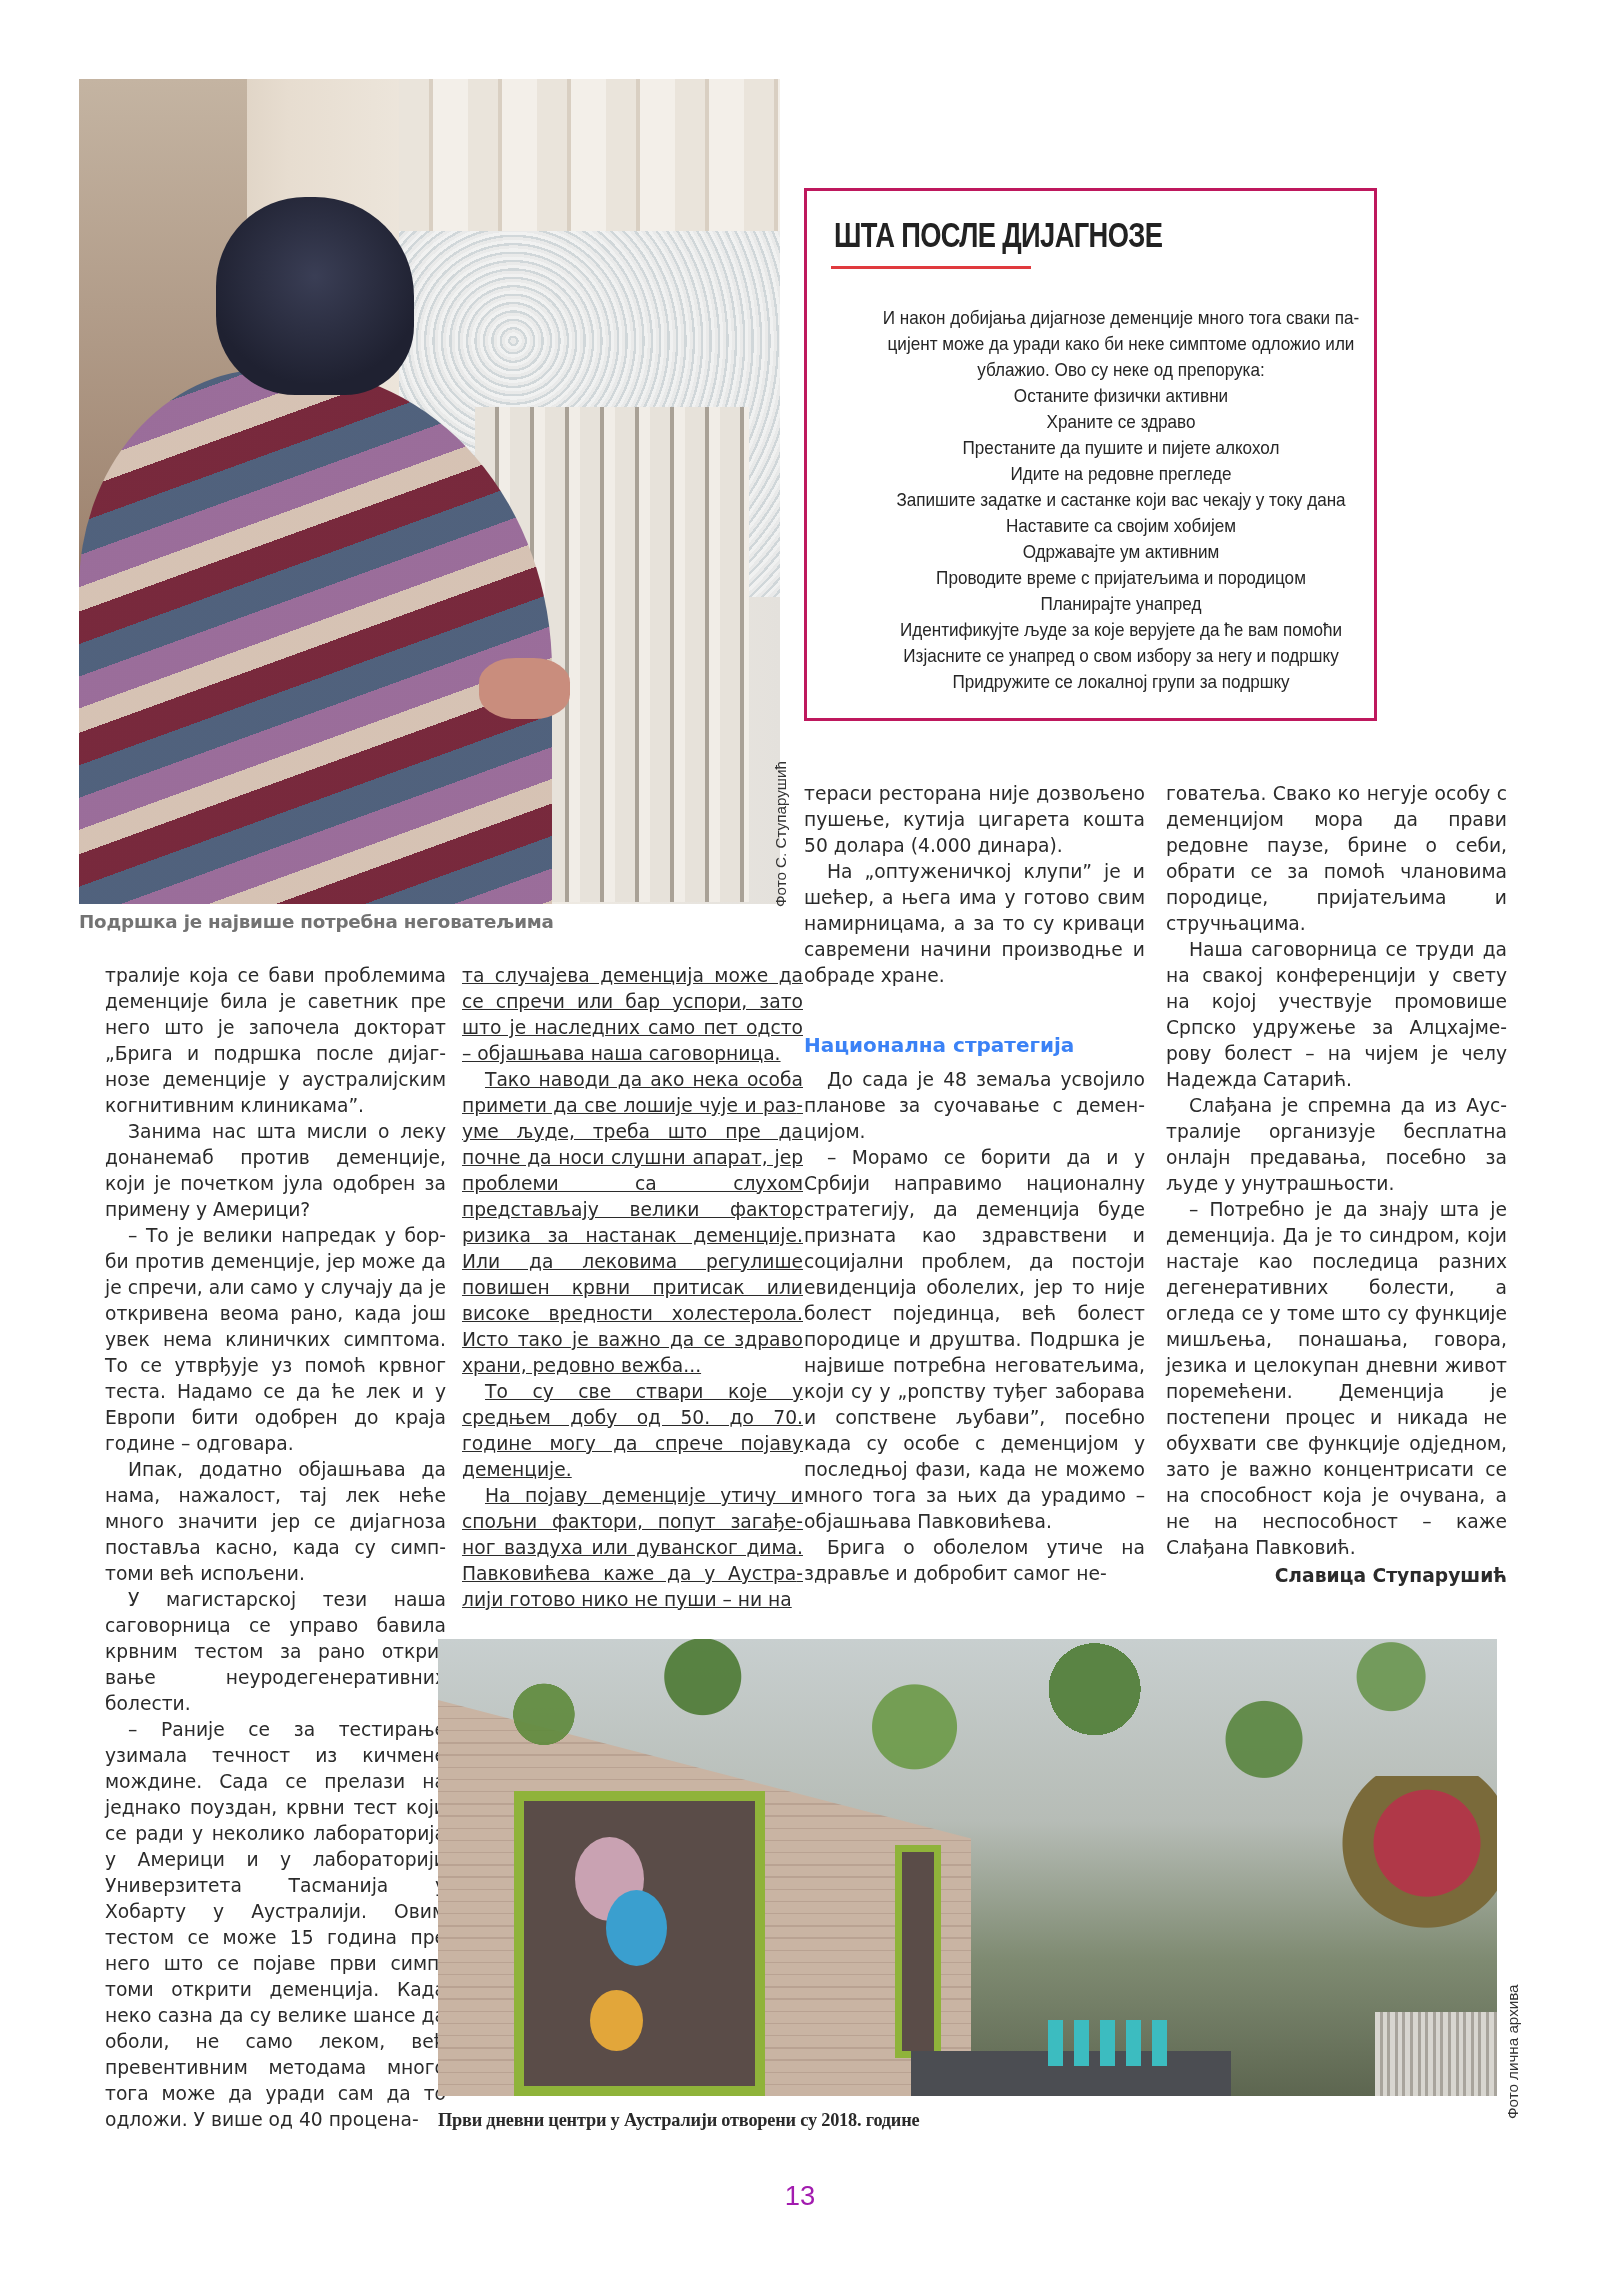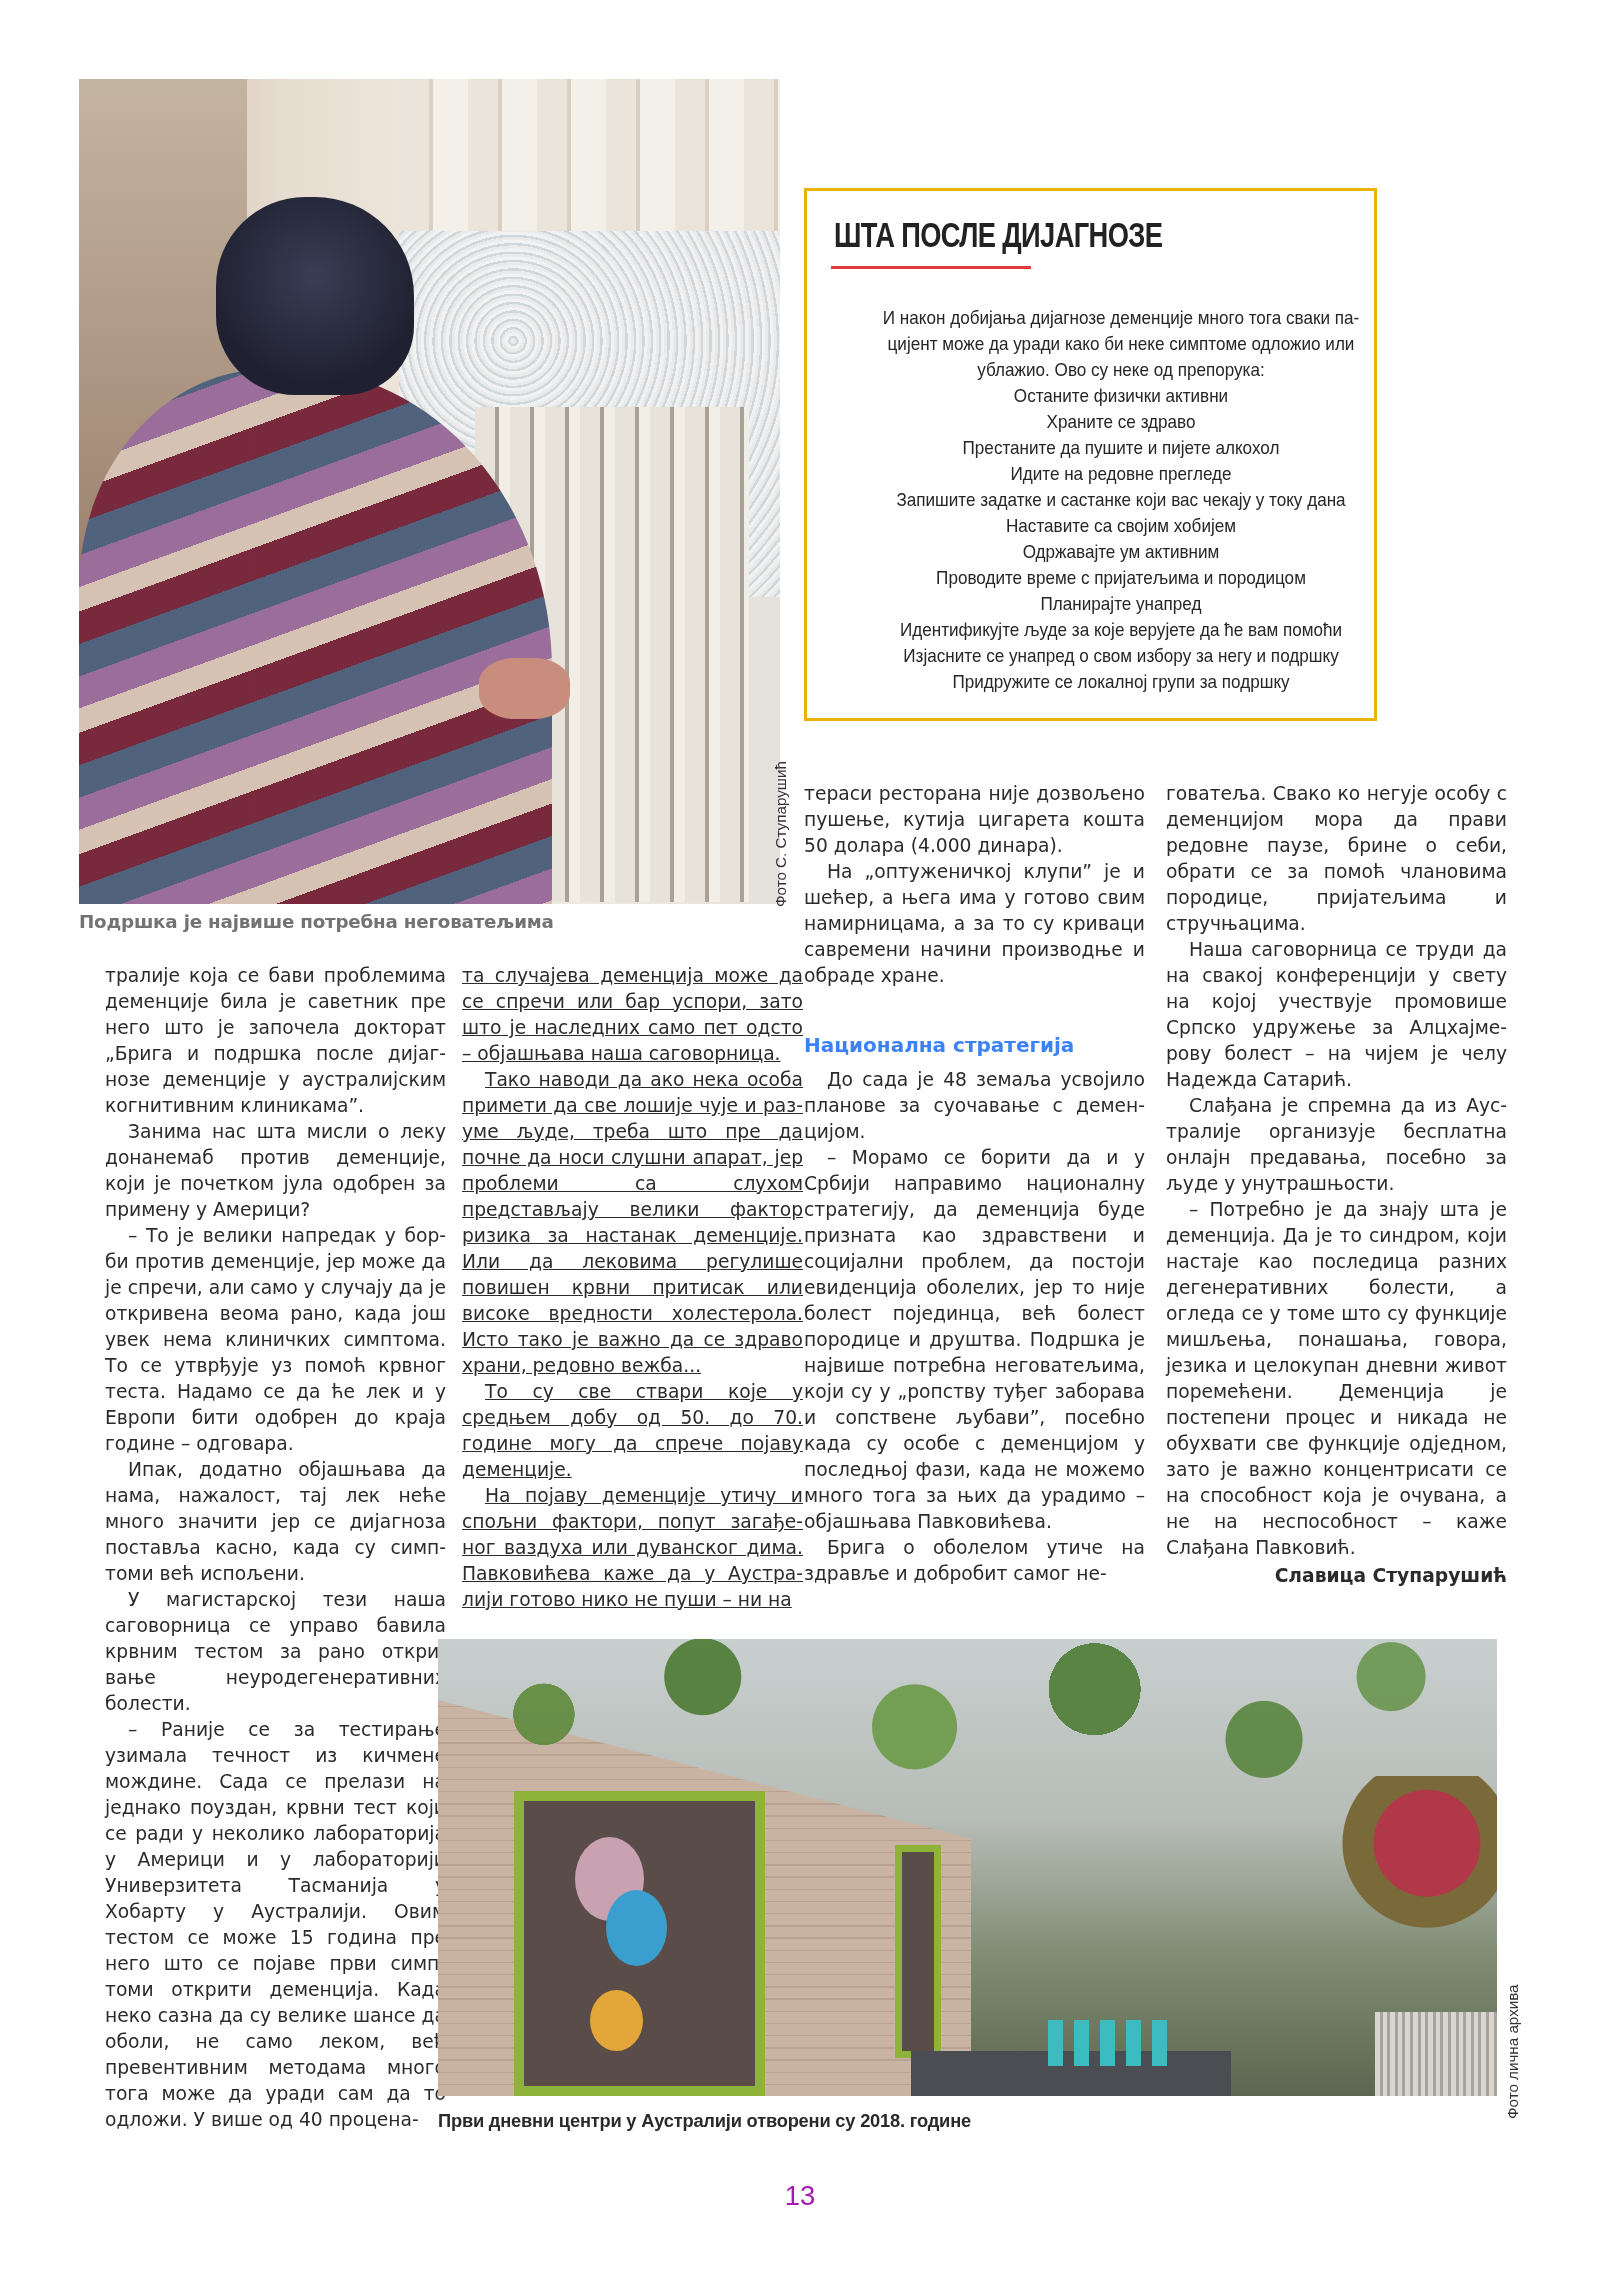--- a/index.html
+++ b/index.html
@@ -31,21 +31,21 @@
 
   #credit-top { left: 771px; top: 716px; width: 21.3px; height: 191px; }
   #credit-top span { position:absolute; left:0; bottom:0; transform-origin: left bottom;
     transform: rotate(-90deg) translate(0, 18.3px); white-space: nowrap;
     font-family: "Liberation Sans", sans-serif; font-size: 15.2px; color:#333; }
 
   #caption-top { left: 79px; top: 911px; font-family: "DejaVu Sans", sans-serif;
     font-weight: bold; font-size: 18.3px; color:#737373; letter-spacing: -0.2px; }
 
   
-  #box { left: 804px; top: 188px; width: 573px; height: 533px; border: 3px solid #eab308; box-sizing: border-box; }
+  #box { left: 804px; top: 188px; width: 573px; height: 533px; border: 3px solid #be185d; box-sizing: border-box; }
   #box-title { position:absolute; left: 27.4px; top: 24.4px; font-family: "Liberation Sans", sans-serif;
     font-weight: bold; font-size: 35px; color:#222; letter-spacing: -0.8px;
     transform: scaleX(0.78); transform-origin: left top; white-space: nowrap; }
   #box-rule { position:absolute; left: 24.4px; top: 75px; width: 200px; height: 3px; background:#e03a3e; }
   #box-body { position:absolute; left: 26px; top: 114px; width: 640px;
     font-family: "Liberation Sans", sans-serif; font-size: 19px; line-height: 26px; color:#262626;text-align:center; }
   #box-body .intro, #box-body .tip { display:block; transform: scaleX(0.9); transform-origin: left center; white-space: nowrap; }
 
   
   .col { position:absolute; font-family: "DejaVu Sans", sans-serif; font-size: 18.7px;
@@ -88,21 +88,21 @@
   #photo-bottom .bench { position:absolute; right:0; top:373px; width:122px; height:84px;
     background: repeating-linear-gradient(90deg,#d8d6d0 0 4.6px,#a8a49c 4.6px 7.6px); }
   #photo-bottom .deck { position:absolute; left:473px; top:412px; width:320px; height:46px;
     background:#4b4d52; }
 
   #credit-bottom { left: 1503px; top: 1890px; width: 21.3px; height: 229px; }
   #credit-bottom span { position:absolute; left:0; bottom:0; transform-origin: left bottom;
     transform: rotate(-90deg) translate(0, 18.3px); white-space: nowrap;
     font-family: "Liberation Sans", sans-serif; font-size: 15.2px; color:#333; }
 
-  #caption-bottom { left: 438px; top: 2110px; font-family: Liberation Sans, sans-serif;
+  #caption-bottom { left: 438px; top: 2110px; font-family: Liberation Serif, serif;
     font-weight: bold; font-size: 18.3px; color:#2a2a2a; letter-spacing: -0.2px; }
 
   #page-number { left: 777px; top: 2180px; width: 46px; text-align:center;
     font-family: "Liberation Sans", sans-serif; font-size: 27.4px; color:#a21caf; }
 </style>
 </head>
 <body>
 
 <div id="photo-top" class="abs">
   <div class="wall-left"></div>

